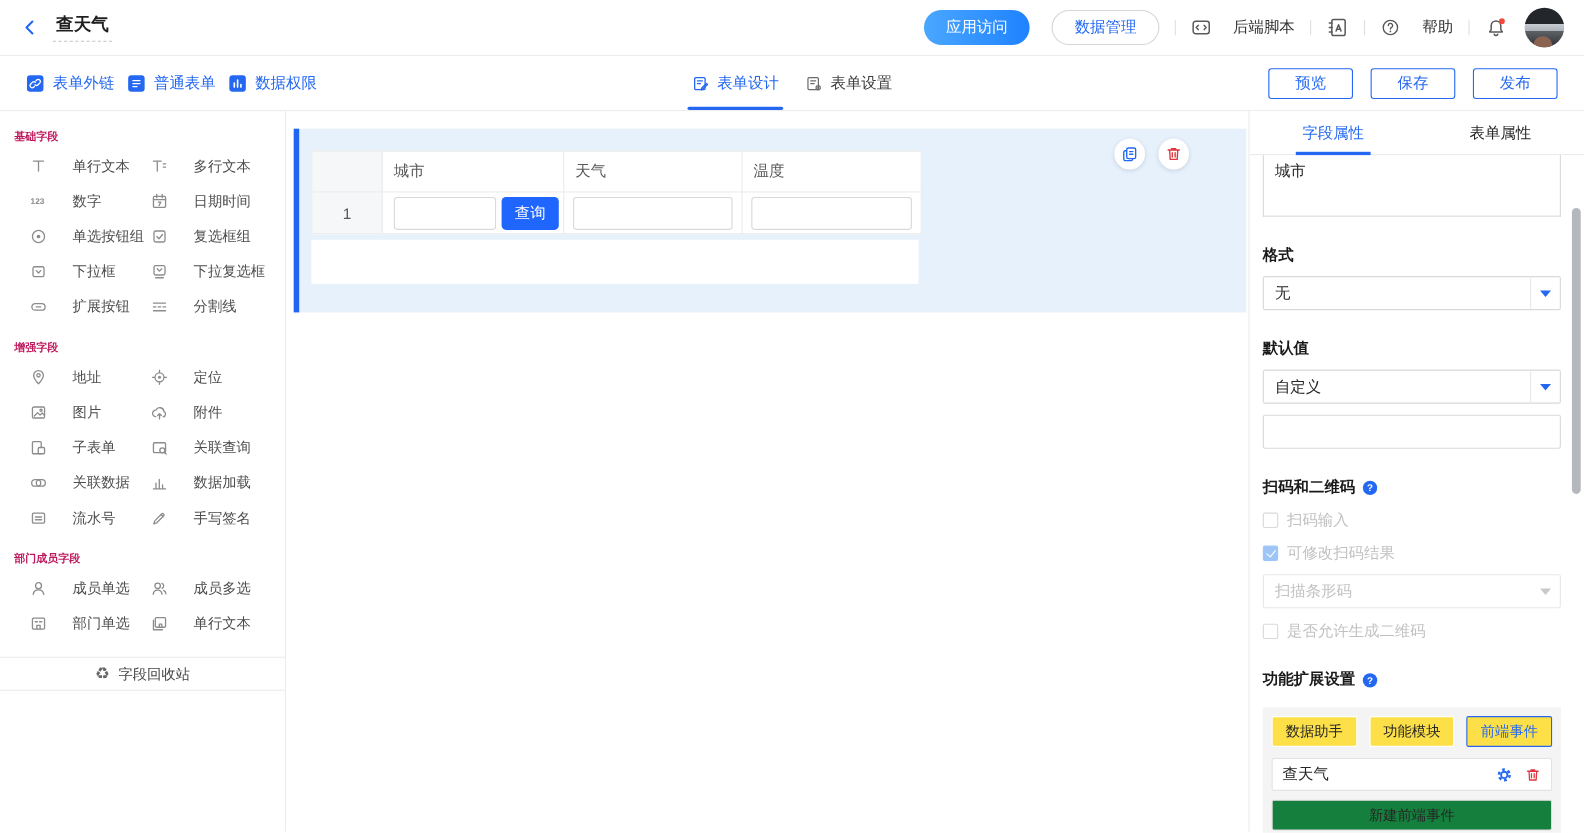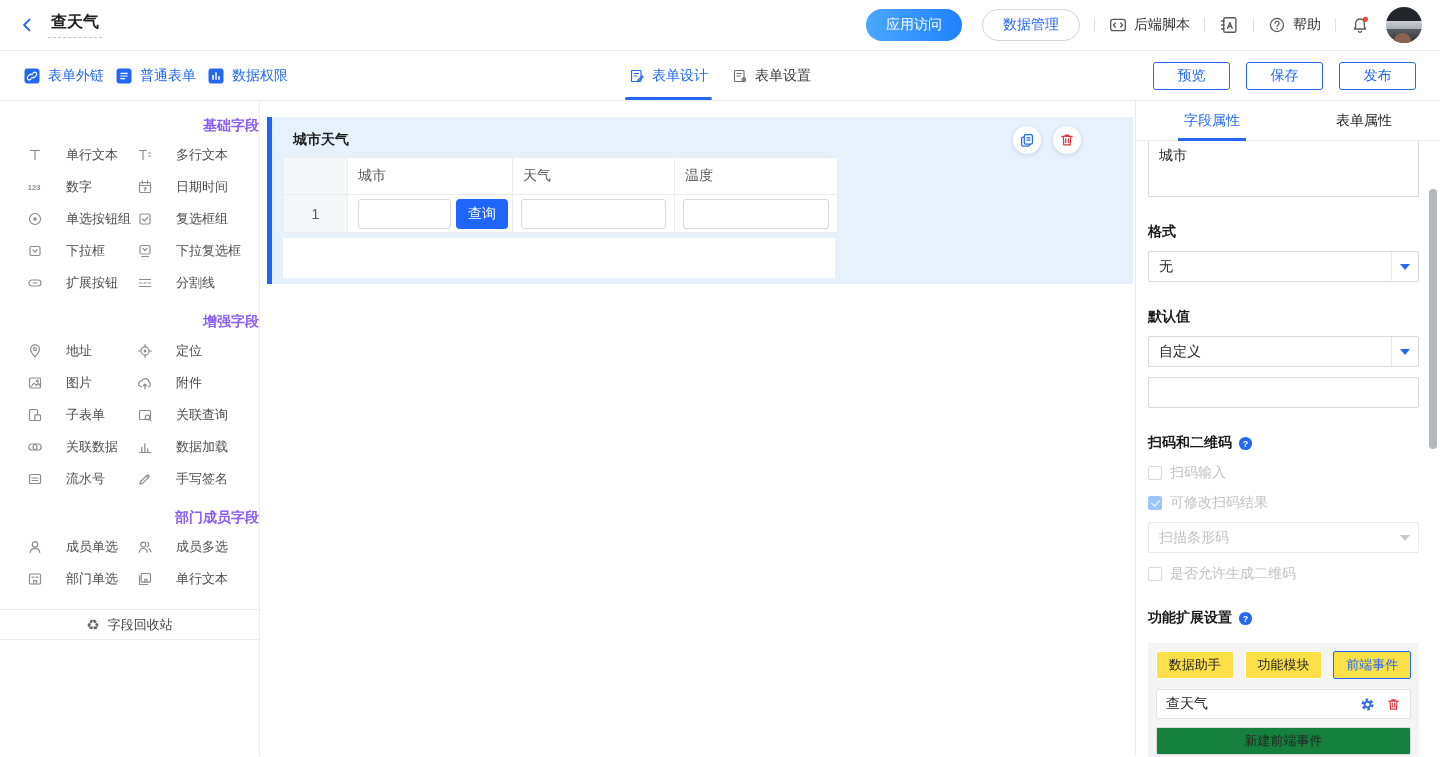--- a/index.html
+++ b/index.html
@@ -11,21 +11,21 @@
 
   
   .topbar{height:51px;display:flex;align-items:center;padding:0 18px;border-bottom:1px solid #ececec;background:#fff;}
   .back{width:18px;height:18px;margin-right:12px;cursor:pointer;}
   .doc-title{font-size:16px;font-weight:600;color:#1f1f1f;border-bottom:1px dashed #c4c4c4;padding:0 3px 4px;cursor:text;}
   .topbar-right{margin-left:auto;display:flex;align-items:center;}
   .pill{height:32px;border-radius:16px;display:flex;align-items:center;padding:0 20px;font-size:14px;cursor:pointer;border:none;}
   .pill.primary{background:linear-gradient(90deg,#4aa7ff,#1f82ff);color:#fff;}
   .pill.ghost{background:#fff;border:1px solid #d6d6d6;color:#2468f2;margin-left:20px;}
   .tb-div{width:1px;height:14px;background:#e0e0e0;margin:0 14px;}
-  .tb-item{display:flex;align-items:flex-start;gap:7px;color:#303030;cursor:pointer;white-space:nowrap;}
+  .tb-item{display:flex;align-items:flex-start;gap:20px;color:#303030;cursor:pointer;white-space:nowrap;}
   .avatar{width:36px;height:36px;border-radius:50%;margin-left:16px;position:relative;overflow:hidden;cursor:pointer;
     background:linear-gradient(180deg,#23262b 0%,#23262b 40%,#c9ced4 40%,#aab0b7 60%,#5d6166 60%,#2c2f33 100%);}
   .avatar::after{content:"";position:absolute;left:8px;bottom:-5px;width:17px;height:15px;border-radius:50%;background:#8a6350;}
 
   
   .toolbar{height:50px;display:flex;align-items:center;padding:0 24px;border-bottom:1px solid #ececec;position:relative;background:#fff;}
   .tl-links{display:flex;align-items:center;gap:12px;}
   .tl-link{display:flex;align-items:center;gap:8px;color:#2468f2;cursor:pointer;white-space:nowrap;}
   .tl-tabs{position:absolute;left:50%;transform:translateX(-50%);top:0;height:100%;display:flex;gap:24px;}
   .tl-tab{display:flex;align-items:center;gap:7px;color:#3d3d3d;position:relative;cursor:pointer;white-space:nowrap;}
@@ -33,21 +33,21 @@
   .tl-tab.active::after{content:"";position:absolute;left:-4px;right:-4px;bottom:0;height:3px;background:#2468f2;border-radius:2px;}
   .tl-actions{margin-left:auto;display:flex;gap:16px;}
   .btn-outline{width:77px;height:28px;border:1px solid #2468f2;border-radius:3px;color:#2468f2;background:#fff;
     display:flex;align-items:center;justify-content:center;font-size:14px;cursor:pointer;}
 
   
   .bodyrow{display:flex;height:655px;}
 
   
   .sidebar{width:260px;flex:none;border-right:1px solid #ececec;padding-top:2px;background:#fff;}
-  .sb-title{font-weight:700;color:#8b5cf6;margin:14px 0 4px 13px;font-size:14px;text-align:right;}
+  .sb-title{font-weight:700;color:#be185d;margin:14px 0 4px 13px;font-size:10px;}
   .sb-grid{display:grid;grid-template-columns:110px 110px;padding-left:14px;}
   .sbi{height:32px;display:flex;align-items:center;gap:23px;font-size:13px;color:#4d4d4d;cursor:grab;padding-left:13px;white-space:nowrap;}
   .sb-recycle{border-top:1px solid #ececec;border-bottom:1px solid #ececec;margin-top:14px;height:31px;
     display:flex;align-items:center;justify-content:center;gap:8px;color:#454545;font-size:13px;cursor:pointer;}
   .recycle-glyph{font-size:15px;line-height:1;color:#666;}
 
   
   .canvas{flex:1;background:#fff;overflow:hidden;}
   .widget{margin:16px 2px 0 7px;height:167px;background:#e7f1fc;position:relative;padding:12px 0 0 16px;}
   .widget::before{content:"";position:absolute;left:0;top:0;bottom:0;width:5px;background:#2166f3;}
@@ -450,21 +450,20 @@
       </div>
 
       <div class="sb-recycle">
         <span class="recycle-glyph">♻</span>
         <span>字段回收站</span>
       </div>
     </aside>
 
     <main class="canvas">
       <section class="widget">
-        <div class="widget-title">城市天气</div>
         <div class="widget-actions">
           <span class="circle-btn">
             <span class="icn i16">
                 <svg viewBox="0 0 16 16" fill="none" stroke="#2468f2" stroke-width="1.25" stroke-linecap="round" stroke-linejoin="round">
                   <rect x="5.3" y="2.6" width="8.1" height="9.6" rx="1.4"></rect>
                   <path d="M10.6 12.2v.4a1.4 1.4 0 01-1.4 1.4H4a1.4 1.4 0 01-1.4-1.4V6.4A1.4 1.4 0 014 5h.6M7.9 5.8h3M7.9 8.2h3"></path>
                 </svg>
               </span>
           </span>
           <span class="circle-btn">

